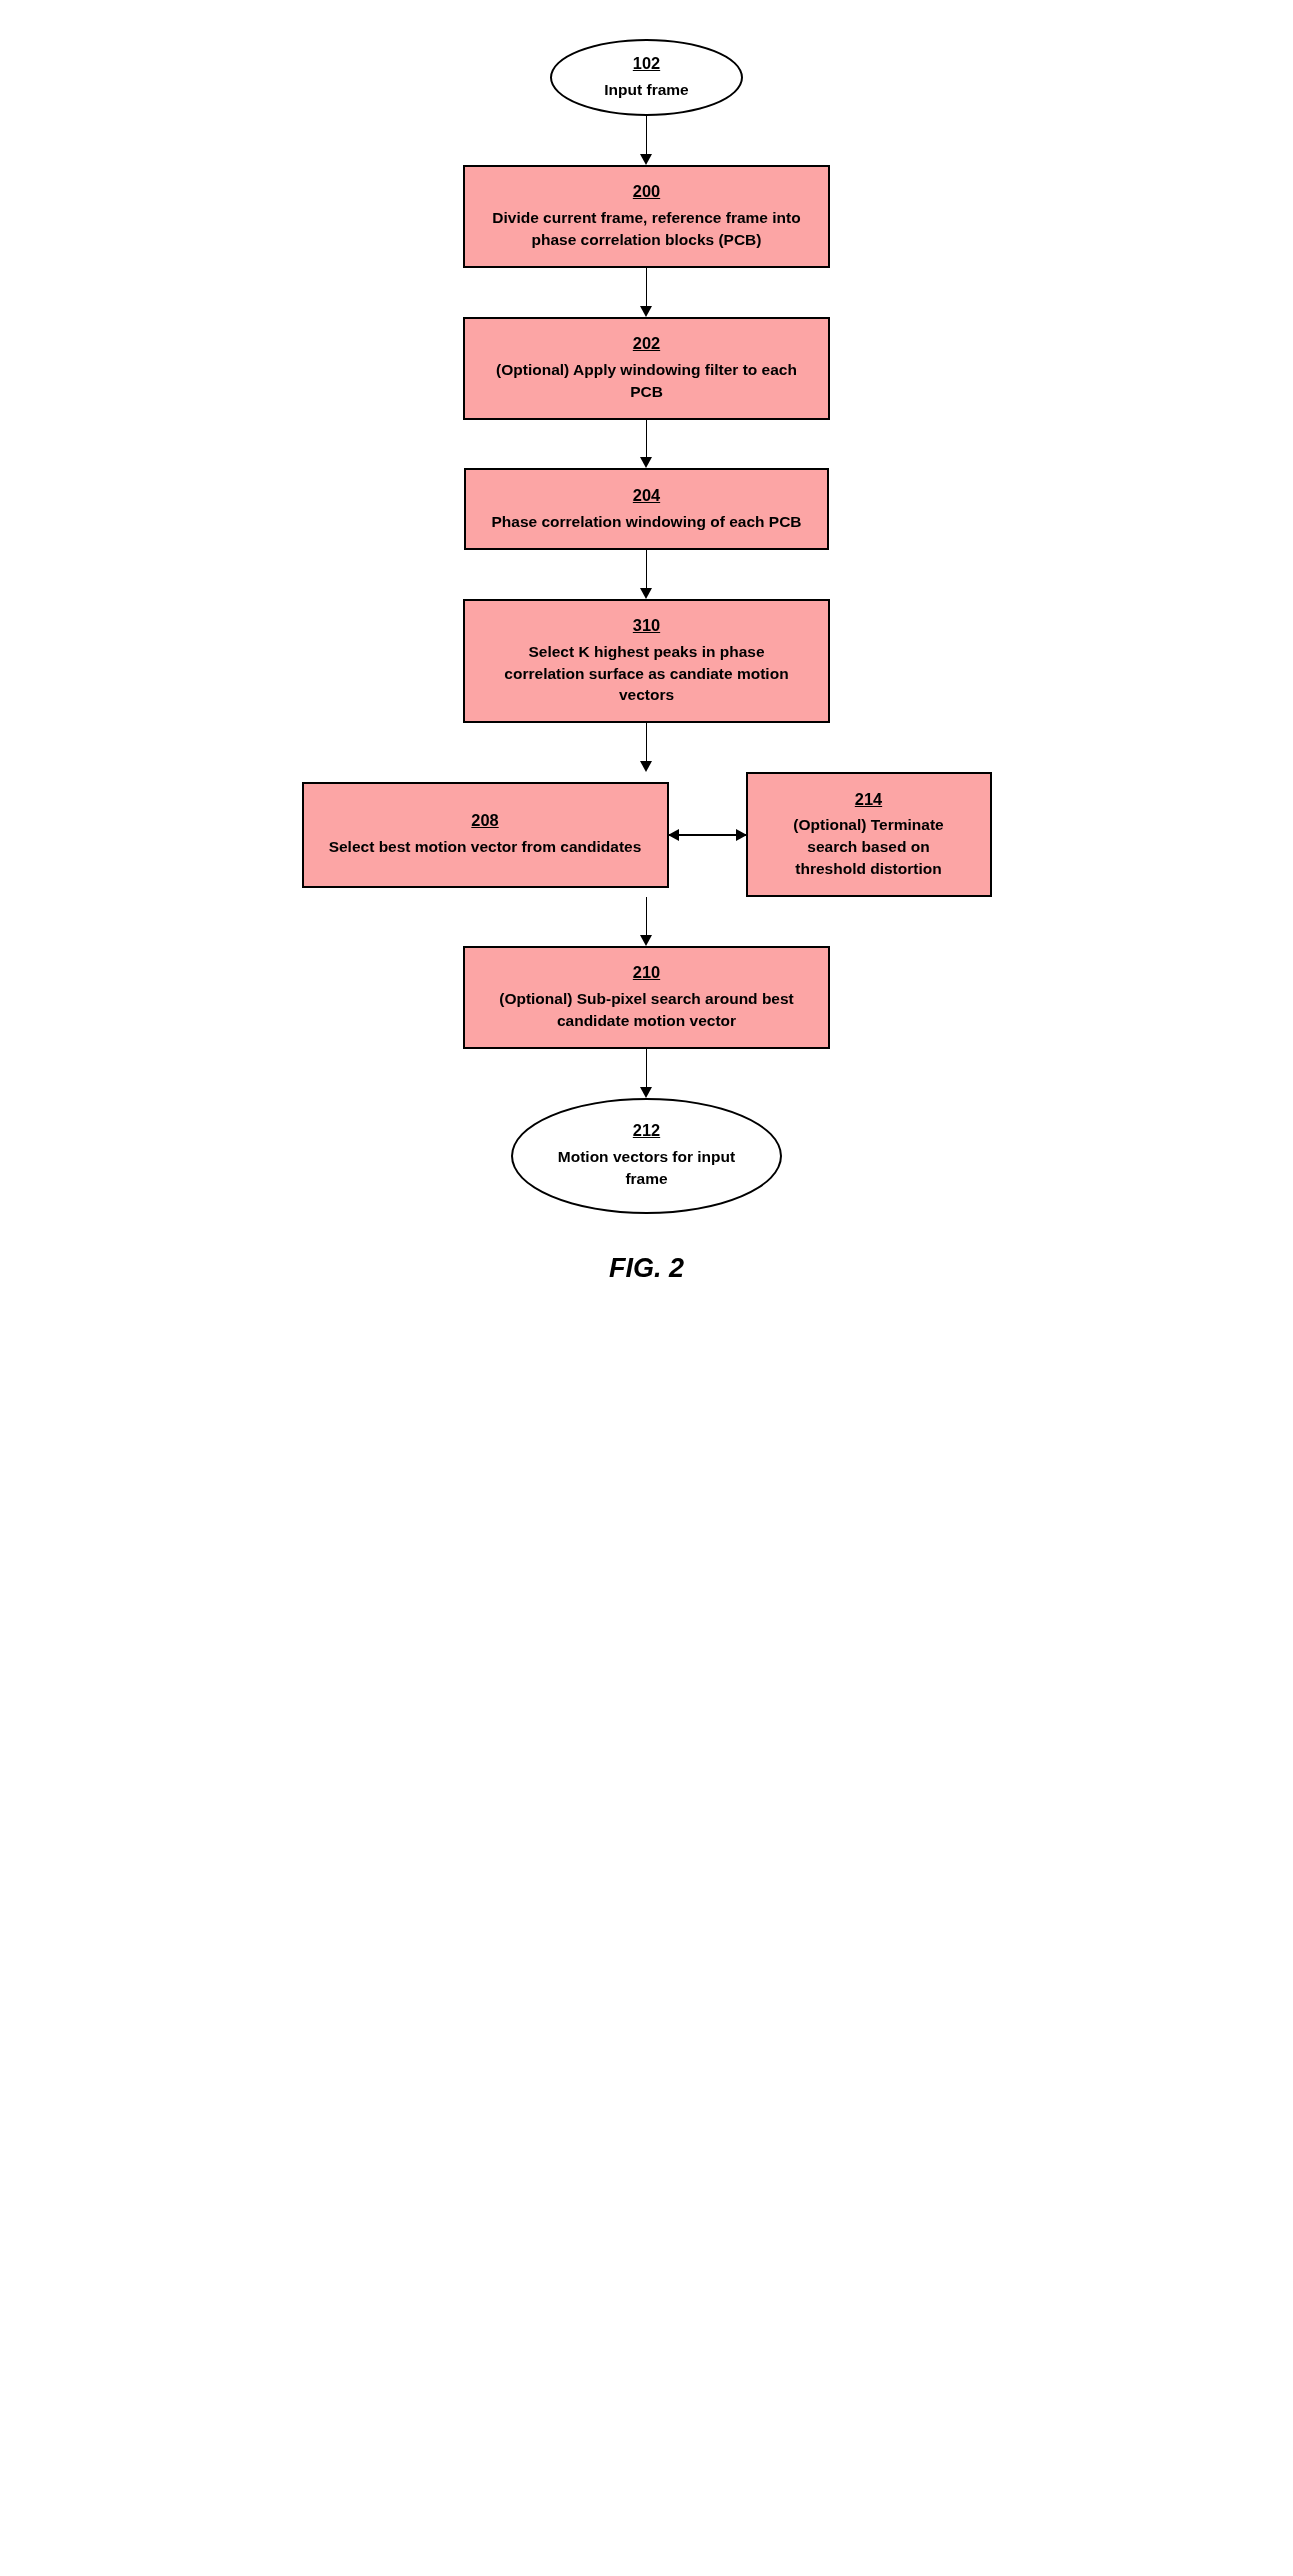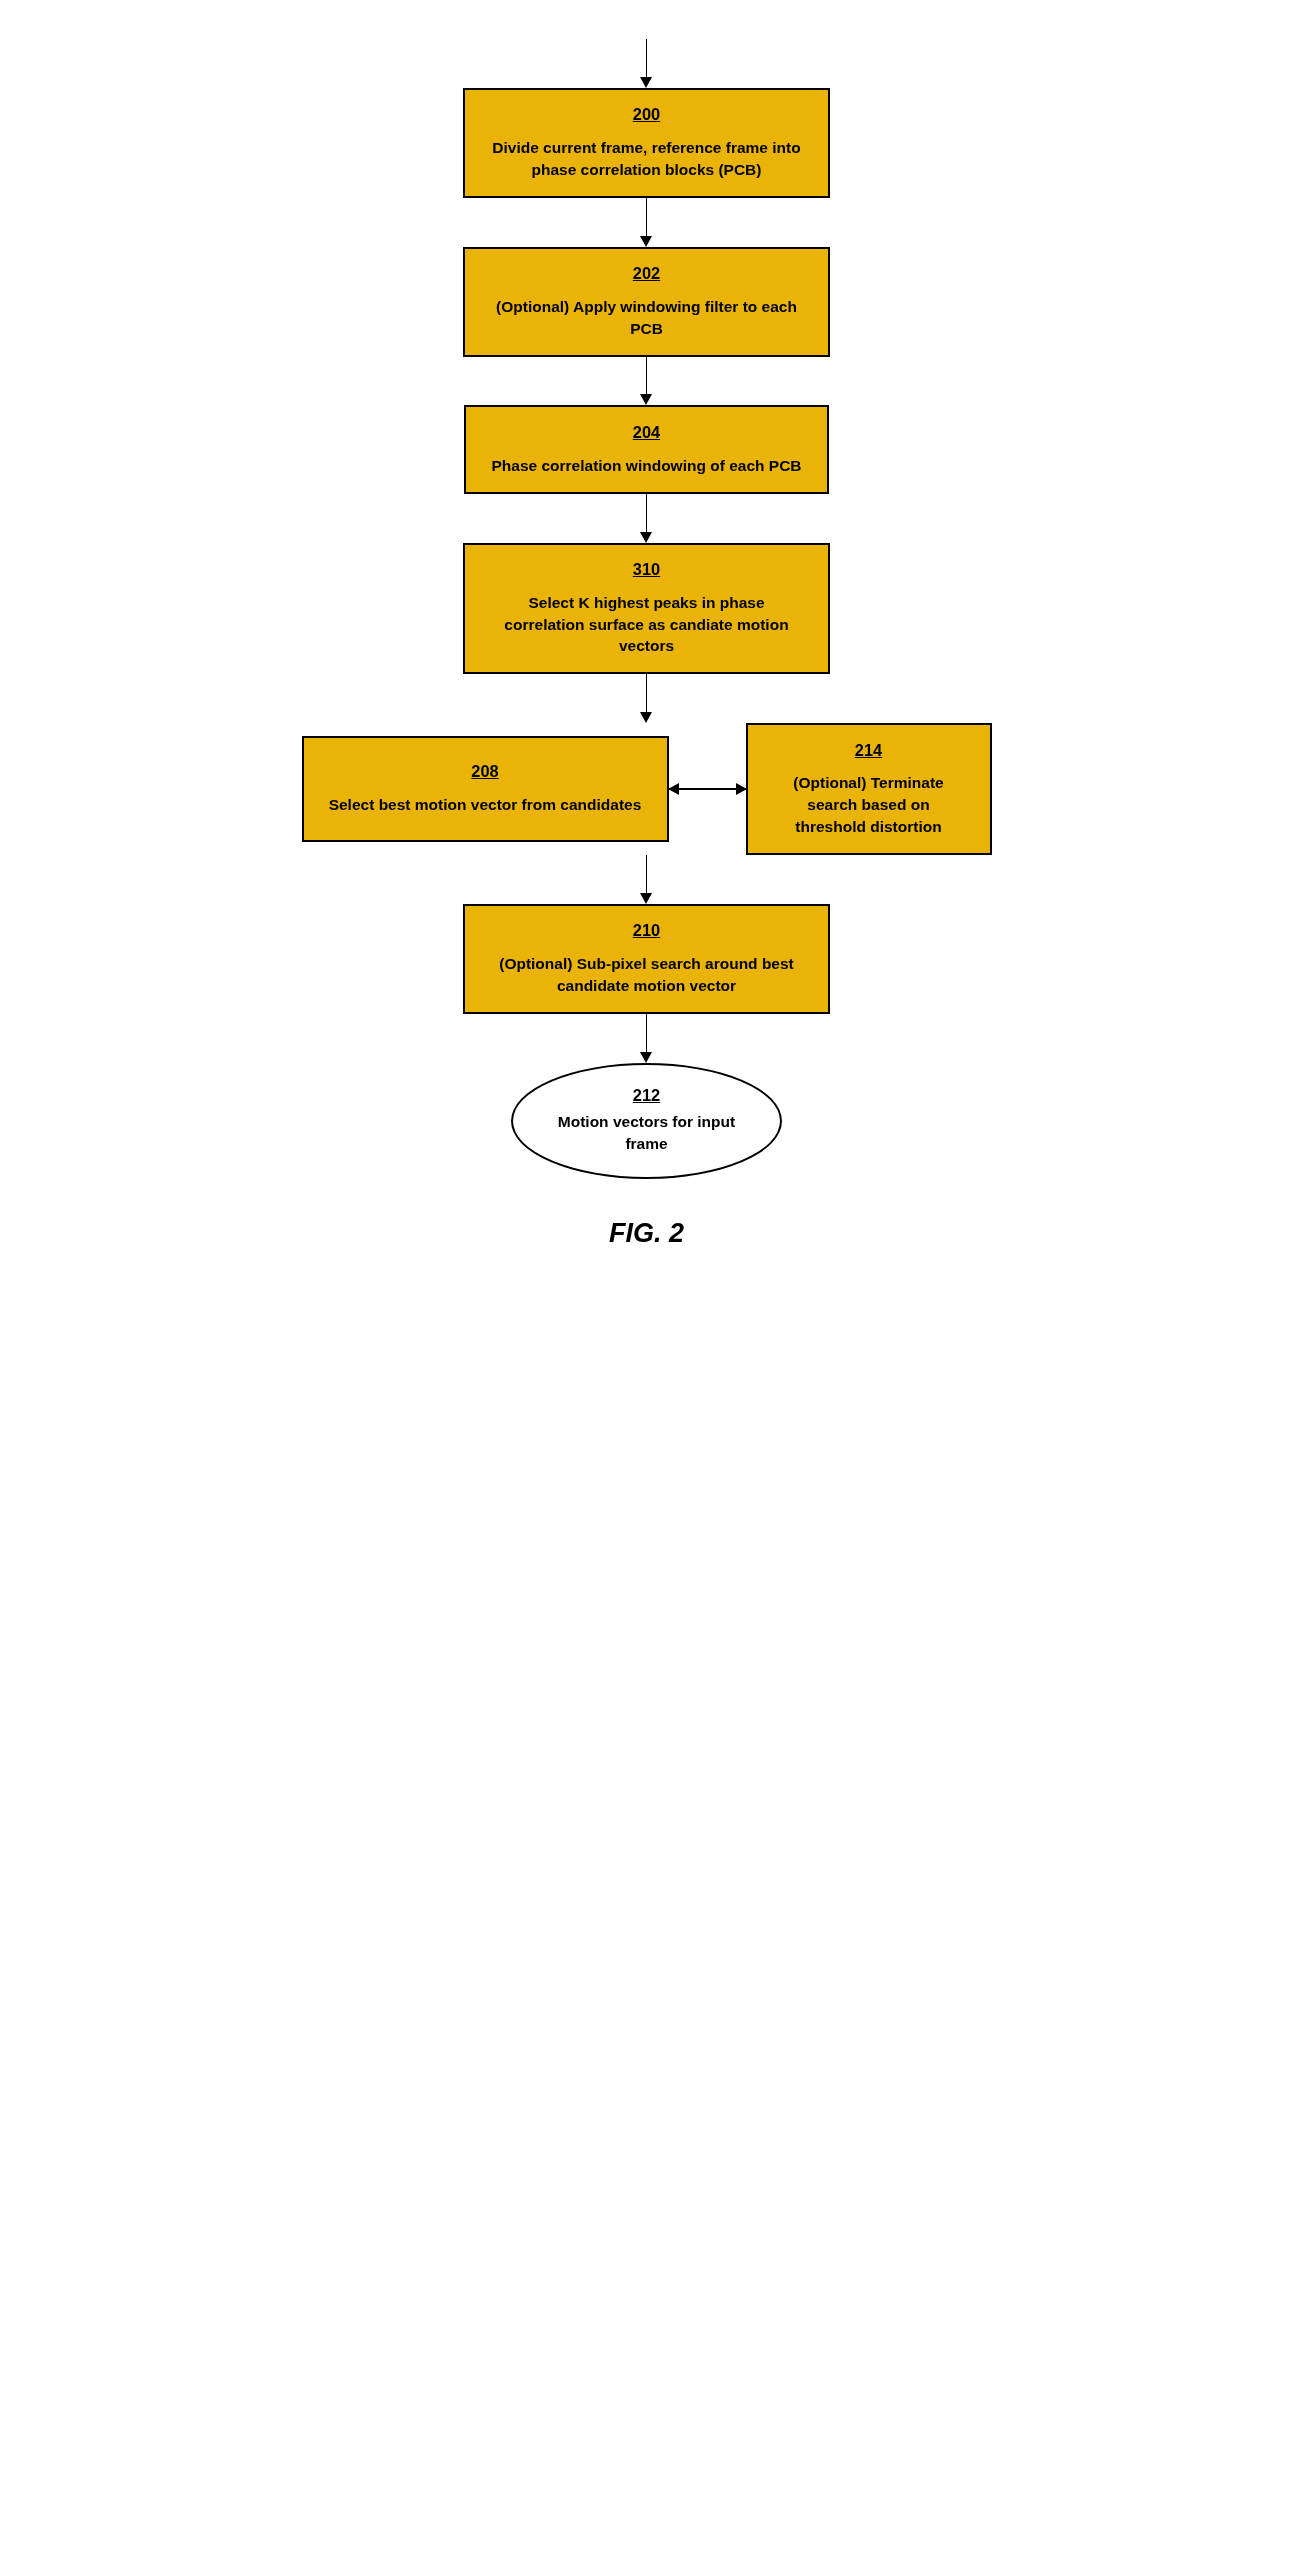--- a/index.html
+++ b/index.html
@@ -33,22 +33,21 @@
       background: #fff;
     }
     .rect-box {
       border: 2.4px solid #000;
       display: flex;
       flex-direction: column;
       align-items: center;
       justify-content: center;
       text-align: center;
       padding: 15.5px 23px;
-      background: #eab308;
-      gap: 7px;
+      background: #fca5a5;
     }
     .node-id {
       font-weight: bold;
       font-size: 16.4px;
       text-decoration: underline;
       margin-bottom: 5.8px;
     }
     .node-text {
       font-weight: bold;
       font-size: 15.5px;
@@ -102,20 +101,24 @@
       border-top: 6.8px solid transparent;
       border-bottom: 6.8px solid transparent;
       border-left: 11.6px solid #000;
     }
   </style>
 </head>
 <body>
 
 <div class="diagram-container">
 
+  <div class="ellipse" style="width:193px; height:77px;">
+    <span class="node-id">102</span>
+    <span class="node-text">Input frame</span>
+  </div>
 
   <div style="height:39px; width:1.9px; background:#000; position:relative; margin:0;">
     <div style="position:absolute; bottom:-9.7px; left:50%; transform:translateX(-50%); width:0; height:0; border-left:6.8px solid transparent; border-right:6.8px solid transparent; border-top:11.6px solid #000;"></div>
   </div>
   <div style="height:9.7px;"></div>
 
   <div class="rect-box" style="width:367px;">
     <span class="node-id">200</span>
     <span class="node-text">Divide current frame, reference frame into phase correlation blocks (PCB)</span>
   </div>

